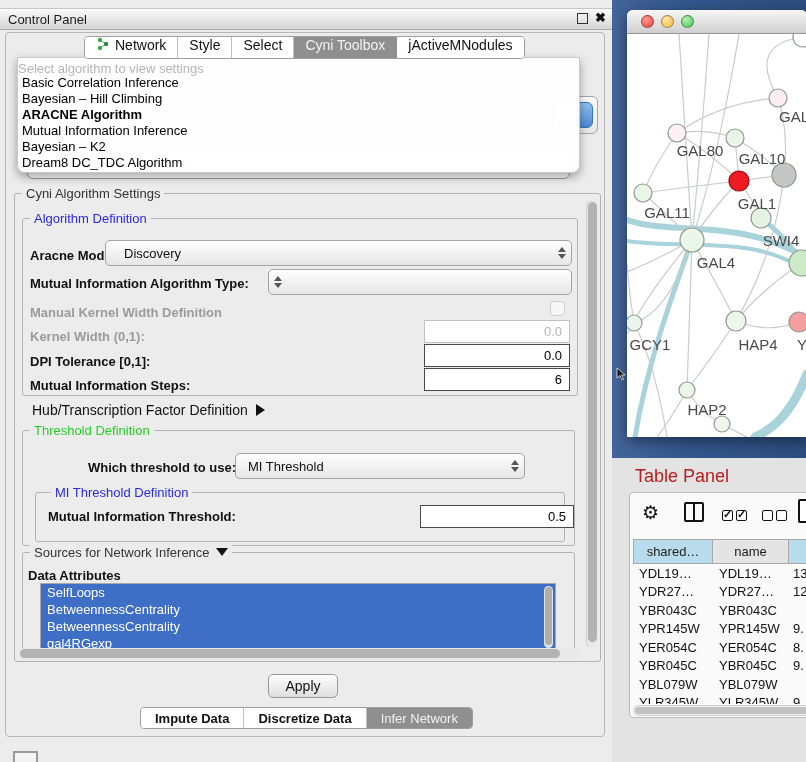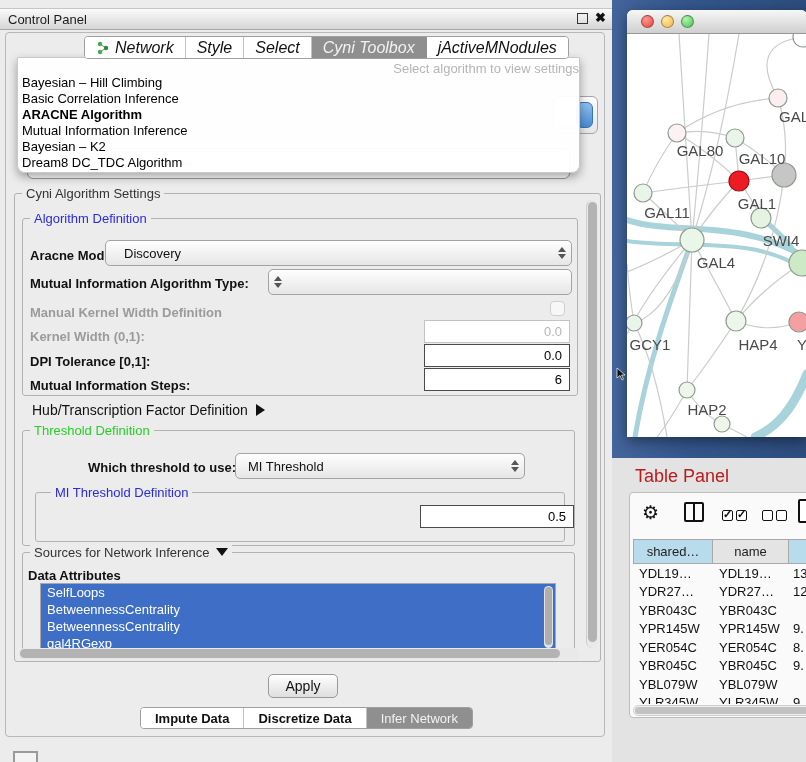--- a/index.html
+++ b/index.html
@@ -59,39 +59,39 @@
                  background:linear-gradient(#fafafa,#d6d6d6); border-top:1px solid #c6c6c6; border-bottom:1px solid #a9a9a9; }
   .cp-title { position:absolute; left:8px; top:3px; font-size:13px; color:#1b1b1b; }
   .float-icon { position:absolute; right:24px; top:4px; width:11px; height:11px; border:1.5px solid #333; background:transparent; }
   .close-icon { position:absolute; right:6px; top:1px; font-size:13px; font-weight:bold; color:#111; }
   .panel-body { position:absolute; left:5px; top:24px; width:600px; height:705px; background:#ececec;
                 border:1px solid #b7b7b7; border-radius:4px; }
 
   
   .tabstrip { position:absolute; left:84px; top:28px; height:23px; display:flex; border:1px solid #9f9f9f;
               border-radius:4px; overflow:hidden; background:#fff; z-index:5; }
-  .tab { display:flex; align-items:center; padding:0 11px; font-size:16px; color:#111; background:#fff;
-         border-right:1px solid #c2c2c2; white-space:nowrap;font-style:italic; }
+  .tab { display:flex; align-items:flex-start; padding:0 11px; font-size:14px; color:#111; background:#fff;
+         border-right:1px solid #c2c2c2; white-space:nowrap; }
   .tab:last-child { border-right:none; }
   .tab.selected { background:#8f8f8f; color:#f2f2f2; border-right-color:#8f8f8f; }
   .tab .net-icon { width:14px; height:14px; margin-right:5px; }
 
   
   .ghost-label { position:absolute; left:30px; top:80px; font-size:13px; color:#777; z-index:1; }
   .bg-combo-right { position:absolute; left:553px; top:88px; width:45px; height:38px; border:1px solid #a5a5a5;
                     border-radius:6px; background:linear-gradient(#fdfdfd,#e7e7e7); z-index:1; }
   .bg-combo-right .blue-pill { position:absolute; right:4px; top:5px; width:17px; height:26px; border-radius:6px;
                     background:linear-gradient(#8fc0ee,#4a8ad4); border:1px solid #3673b8; }
   .bg-combo-bottom { position:absolute; left:27px; top:140px; width:543px; height:31px; border:1px solid #9a9a9a;
                      border-radius:6px; background:#fff; font-size:13px; color:#9a9a9a; line-height:29px;
                      padding-left:12px; z-index:1; }
   .algo-popup { position:absolute; left:17px; top:49px; width:563px; height:116px;
                 background:rgba(255,255,255,.95); border:1px solid #c9c9c9; border-radius:0 0 8px 8px;
                 box-shadow:0 4px 10px rgba(0,0,0,.35); z-index:4; overflow:hidden; }
-  .algo-prompt { text-align:right; font-size:13px; color:#b5b5b5; padding-top:3px; height:17px; }
+  .algo-prompt { text-align:left; font-size:13px; color:#b5b5b5; padding-top:3px; height:17px; }
   .algo-item { font-size:13px; color:#000; height:16px; line-height:16px; padding-left:4px; }
   .algo-item.bold { font-weight:bold; }
 
   
   .group { position:absolute; border:1px solid #b2b2b2; border-radius:3px; }
   .group-title { position:absolute; font-size:13px; background:#ececec; padding:0 4px; white-space:nowrap; }
   .t-dark { color:#333; }
   .t-blue { color:#2a2ae0; }
   .t-green { color:#25d025; }
 
@@ -333,22 +333,22 @@
 
     <div class="ghost-label">Inference Algorithm</div>
     <div class="bg-combo-right">
         <div class="blue-pill"></div>
       </div>
     <div class="bg-combo-bottom">gal-filtered.sif default node</div>
 
     <div class="algo-popup">
       <div class="algo-prompt">Select algorithm to view settings</div>
       <div id="algo-list">
+          <div class="algo-item">Basic Correlation Inference</div>
           <div class="algo-item">Bayesian – Hill Climbing</div>
-          <div class="algo-item">Basic Correlation Inference</div>
           <div class="algo-item bold">ARACNE Algorithm</div>
           <div class="algo-item">Mutual Information Inference</div>
           <div class="algo-item">Bayesian – K2</div>
           <div class="algo-item">Dream8 DC_TDC Algorithm</div>
         </div>
     </div>
 
     <div class="group" style="left:14px; top:185px; width:587px; height:469px;"></div>
     <div class="group-title t-dark" style="left:22px; top:178px;">Cyni Algorithm Settings</div>
 
@@ -396,20 +396,21 @@
       <span class="ct" style="padding-left:12px;">MI Threshold</span>
       <span class="spin">
           <span class="arr-up"></span>
           <span class="arr-dn"></span>
         </span>
     </div>
 
     <div class="group" style="left:35px; top:484px; width:530px; height:50px;"></div>
     <div class="group-title t-blue" style="left:43px; top:477px;margin-left:8px;">MI Threshold Definition</div>
 
+    <div class="lbl b" style="left:48px; top:501px;">Mutual Information Threshold:</div>
     <div class="numfield" style="left:420px; top:497px; width:154px;">0.5</div>
 
     <div class="group" style="left:22px; top:544px; width:553px; height:108px;"></div>
     <div class="group-title t-dark" style="left:30px; top:537px;">
       <span>Sources for Network Inference</span><span class="tri-down"></span>
     </div>
     <div class="lbl b" style="left:28px; top:560px;">Data Attributes</div>
     <div class="attr-list" id="attr-list">
 
     <div class="attr-item">SelfLoops</div>

